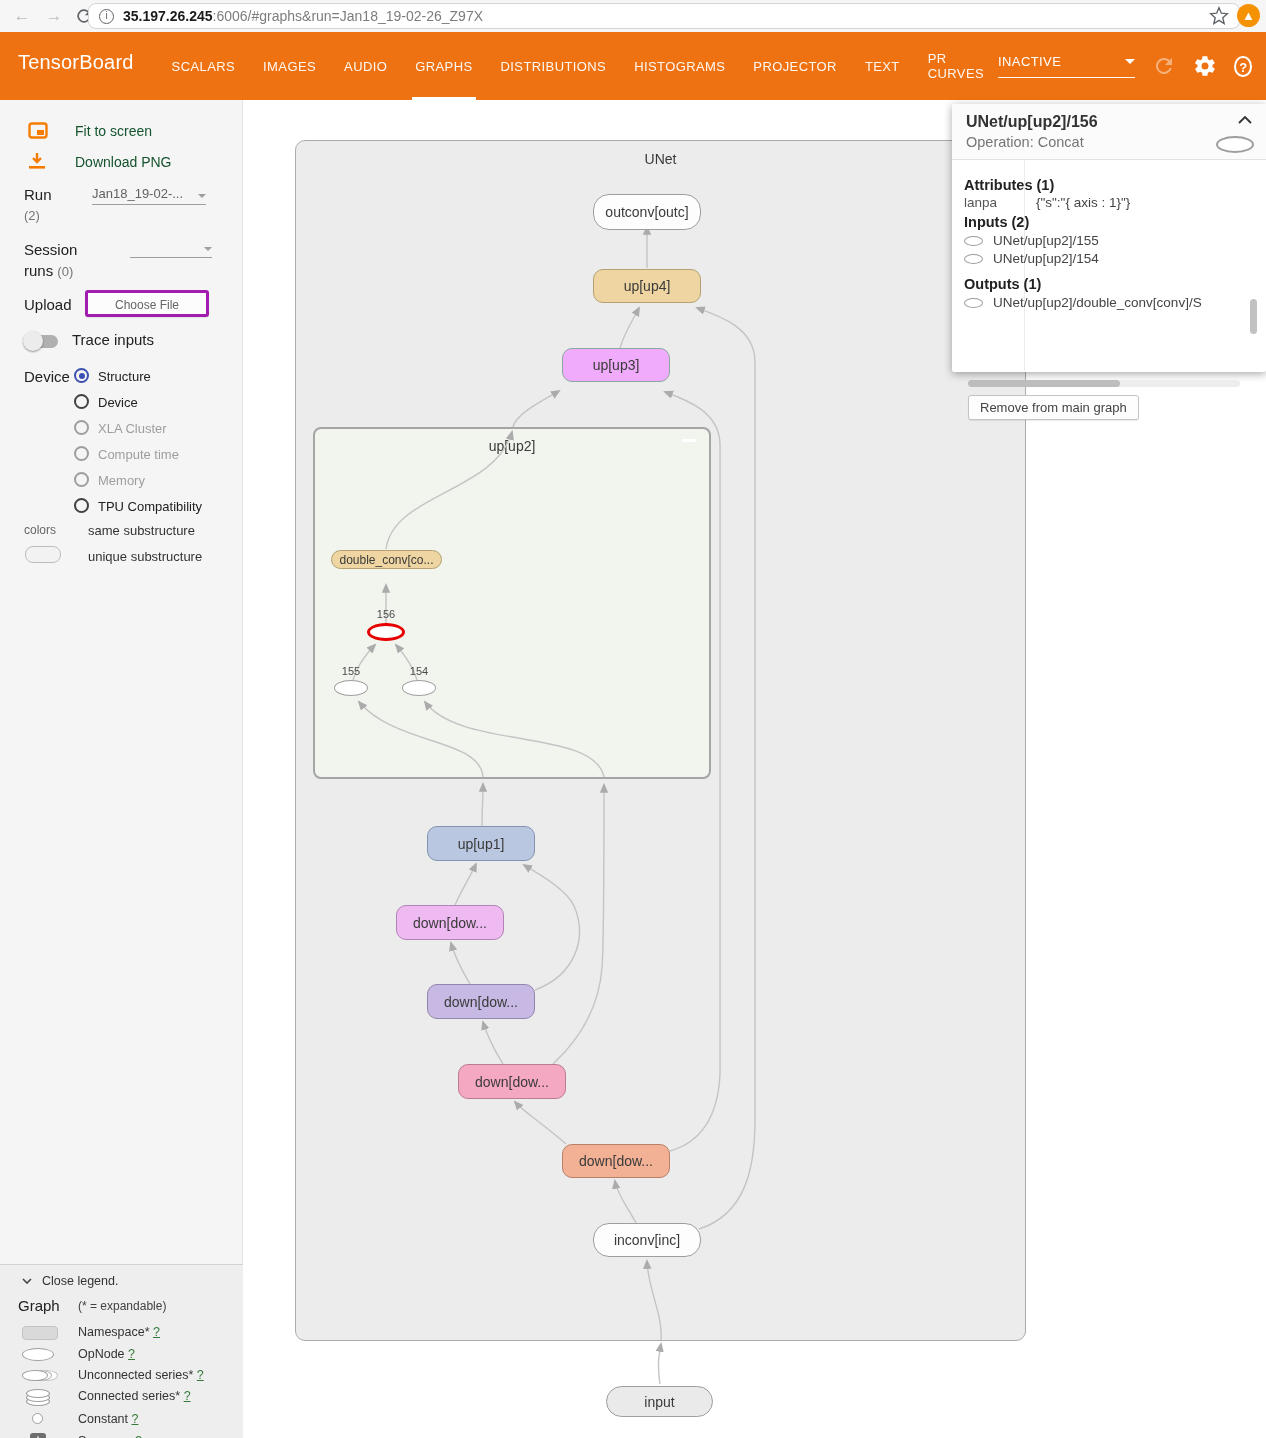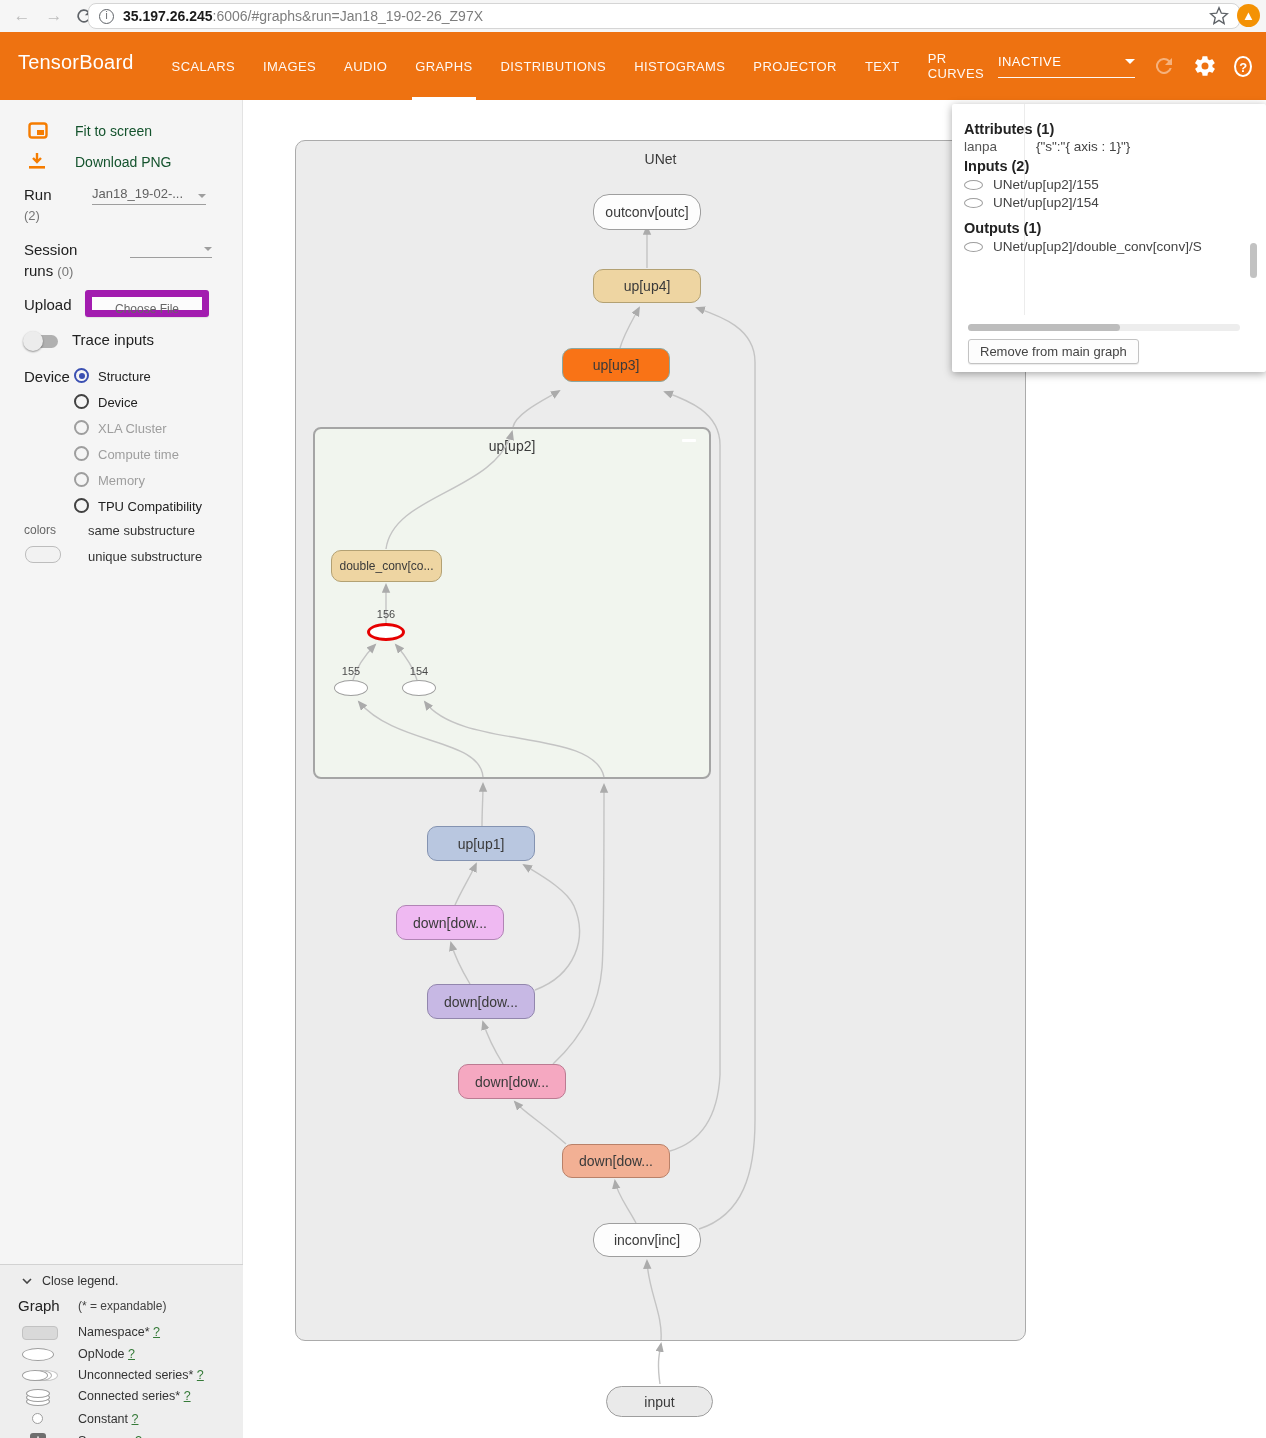--- a/index.html
+++ b/index.html
@@ -30,21 +30,21 @@
 
   
   .sidebar { position:absolute; left:0; top:100px; width:243px; height:1338px; background:#f5f5f5; border-right:1px solid #e3e3e3; }
   .sb-row { position:absolute; left:0; width:243px; }
   .sb-label { font-size:14px; color:#14532d; }
   .sb-big { font-size:15px; color:#212121; }
   .sb-gray { font-size:13px; color:#757575; }
   .dd { border-bottom:1px solid #9e9e9e; display:flex; justify-content:space-between; align-items:flex-end; padding-bottom:3px; }
   .dd-text { font-size:13px; color:#616161; white-space:nowrap; overflow:hidden; }
   .caret-down-g { width:0; height:0; border-left:4px solid transparent; border-right:4px solid transparent; border-top:4px solid #9e9e9e; margin-bottom:3px; }
-  .choose-btn { position:absolute; left:85px; top:-6px; width:124px; height:27px; background:#fcfcfc; border:7px solid #a21caf; border-radius:3px; font-size:12px; color:#666; text-align:center; line-height:25px; box-shadow:0 1px 1px rgba(0,0,0,.08); }
+  .choose-btn { position:absolute; left:85px; top:-6px; width:124px; height:27px; background:#fcfcfc; border:3px solid #a21caf; border-radius:3px; font-size:12px; color:#666; text-align:center; line-height:25px; box-shadow:0 1px 1px rgba(0,0,0,.08); }
   .toggle-track { position:absolute; left:26px; top:4px; width:32px; height:13px; border-radius:7px; background:#b0b0b0; }
   .toggle-knob { position:absolute; left:-3px; top:-4px; width:20px; height:20px; border-radius:50%; background:#ececec; box-shadow:0 1px 2px rgba(0,0,0,.4); }
   .radio { width:15px; height:15px; border-radius:50%; border:2px solid #424242; position:absolute; left:74px; top:0; }
   .radio.sel { border-color:#3b50b2; }
   .radio.sel::after { content:""; position:absolute; left:2.5px; top:2.5px; width:6px; height:6px; border-radius:50%; background:#3b50b2; }
   .radio.dis { border-color:#9e9e9e; }
   .radio-label { position:absolute; left:98px; top:1px; font-size:13px; color:#212121; }
   .radio-label.dis { color:#9e9e9e; }
   .swatch { position:absolute; left:25px; top:-3px; width:36px; height:17px; border:1px solid #bdbdbd; border-radius:8px; background:#f2f2f2; }
 
@@ -84,21 +84,21 @@
   .attr-val { color:#444; }
   .io-row { display:flex; align-items:center; margin:3px 0 3px 12px; font-size:13.5px; color:#444; white-space:nowrap; overflow:hidden; position:relative; }
   .io-ell { flex:none; width:19px; height:10px; border:1.5px solid #9e9e9e; border-radius:50%; background:#fff; margin-right:10px; }
   .vthumb { position:absolute; right:9px; top:139px; width:7px; height:35px; background:#c2c2c2; border-radius:4px; }
   .htrack { position:absolute; left:16px; top:220px; width:272px; height:7px; background:#ededed; border-radius:4px; }
   .hthumb { width:152px; height:7px; background:#bdbdbd; border-radius:4px; }
   .remove-btn { position:absolute; left:16px; top:235px; padding:4px 11px; background:#fdfdfd; border:1px solid #c3c3c3; border-radius:3px; font-size:13px; color:#444; box-shadow:0 1px 1px rgba(0,0,0,.08); cursor:pointer; }
 
   
   .c-tan   { background:#eed5a2; border-color:#b3a173; }
-  .c-teal  { background:#f97316; border-color:#8aa8a2; }
+  .c-teal  { background:#f0abfc; border-color:#8aa8a2; }
   .c-blue  { background:#b9c7e0; border-color:#8493b1; }
   .c-plum  { background:#efb9f2; border-color:#b184b5; }
   .c-purple{ background:#c7b8e4; border-color:#9286ad; }
   .c-pink  { background:#f5a8c1; border-color:#bb7b92; }
   .c-salmon{ background:#f2b094; border-color:#b98169; }
   .c-input { background:#eaeaea; }
 </style>
 </head>
 <body>
 
@@ -263,21 +263,21 @@
 
   <div class="node pill-node" style="left:350px; top:94px; width:108px; height:36px;">
       <span>outconv[outc]</span>
     </div>
   <div class="node c-tan" style="left:350px; top:169px; width:108px; height:34px;">
       <span>up[up4]</span>
     </div>
   <div class="node c-teal" style="left:319px; top:248px; width:108px; height:34px;">
       <span>up[up3]</span>
     </div>
-  <div class="node c-tan" style="left:88px; top:450px; width:111px; height:32px; font-size:12px;">
+  <div class="node c-tan" style="left:88px; top:450px; width:111px; height:19px; font-size:12px;">
       <span>double_conv[co...</span>
     </div>
 
   <span class="op-label" style="left:143px; top:508px;">156</span>
   <div class="op-ellipse" style="left:124px; top:523px; width:38px; height:18px; border:3.5px solid #e60000;"></div>
   <span class="op-label" style="left:108px; top:565px;">155</span>
   <div class="op-ellipse" style="left:91px; top:580px; width:34px; height:16px;"></div>
   <span class="op-label" style="left:176px; top:565px;">154</span>
   <div class="op-ellipse" style="left:159px; top:580px; width:34px; height:16px;"></div>
 
@@ -298,20 +298,28 @@
     </div>
   <div class="node pill-node" style="left:350px; top:1123px; width:108px; height:34px;">
       <span>inconv[inc]</span>
     </div>
   <div class="node pill-node c-input" style="left:363px; top:1286px; width:107px; height:31px;">
       <span>input</span>
     </div>
 </div>
 
 <div class="panel">
+  <div class="panel-hd">
+    <div class="panel-title">UNet/up[up2]/156</div>
+    <div class="panel-sub">Operation: Concat</div>
+    <svg class="panel-caret" width="14" height="8" viewBox="0 0 14 8">
+        <path d="M1,7 L7,1 L13,7" stroke="#333" stroke-width="1.8" fill="none"></path>
+      </svg>
+    <div class="panel-ellipse"></div>
+  </div>
   <div class="panel-body">
     <div class="col-line"></div>
     <div class="sec-h">Attributes (1)</div>
     <div class="attr-row">
       <span class="attr-key">lanpa</span>
       <span class="attr-val">{"s":"{ axis : 1}"}</span>
     </div>
     <div class="sec-h" style="margin-top:4px;">Inputs (2)</div>
     <div class="io-row">
         <span class="io-ell"></span>

